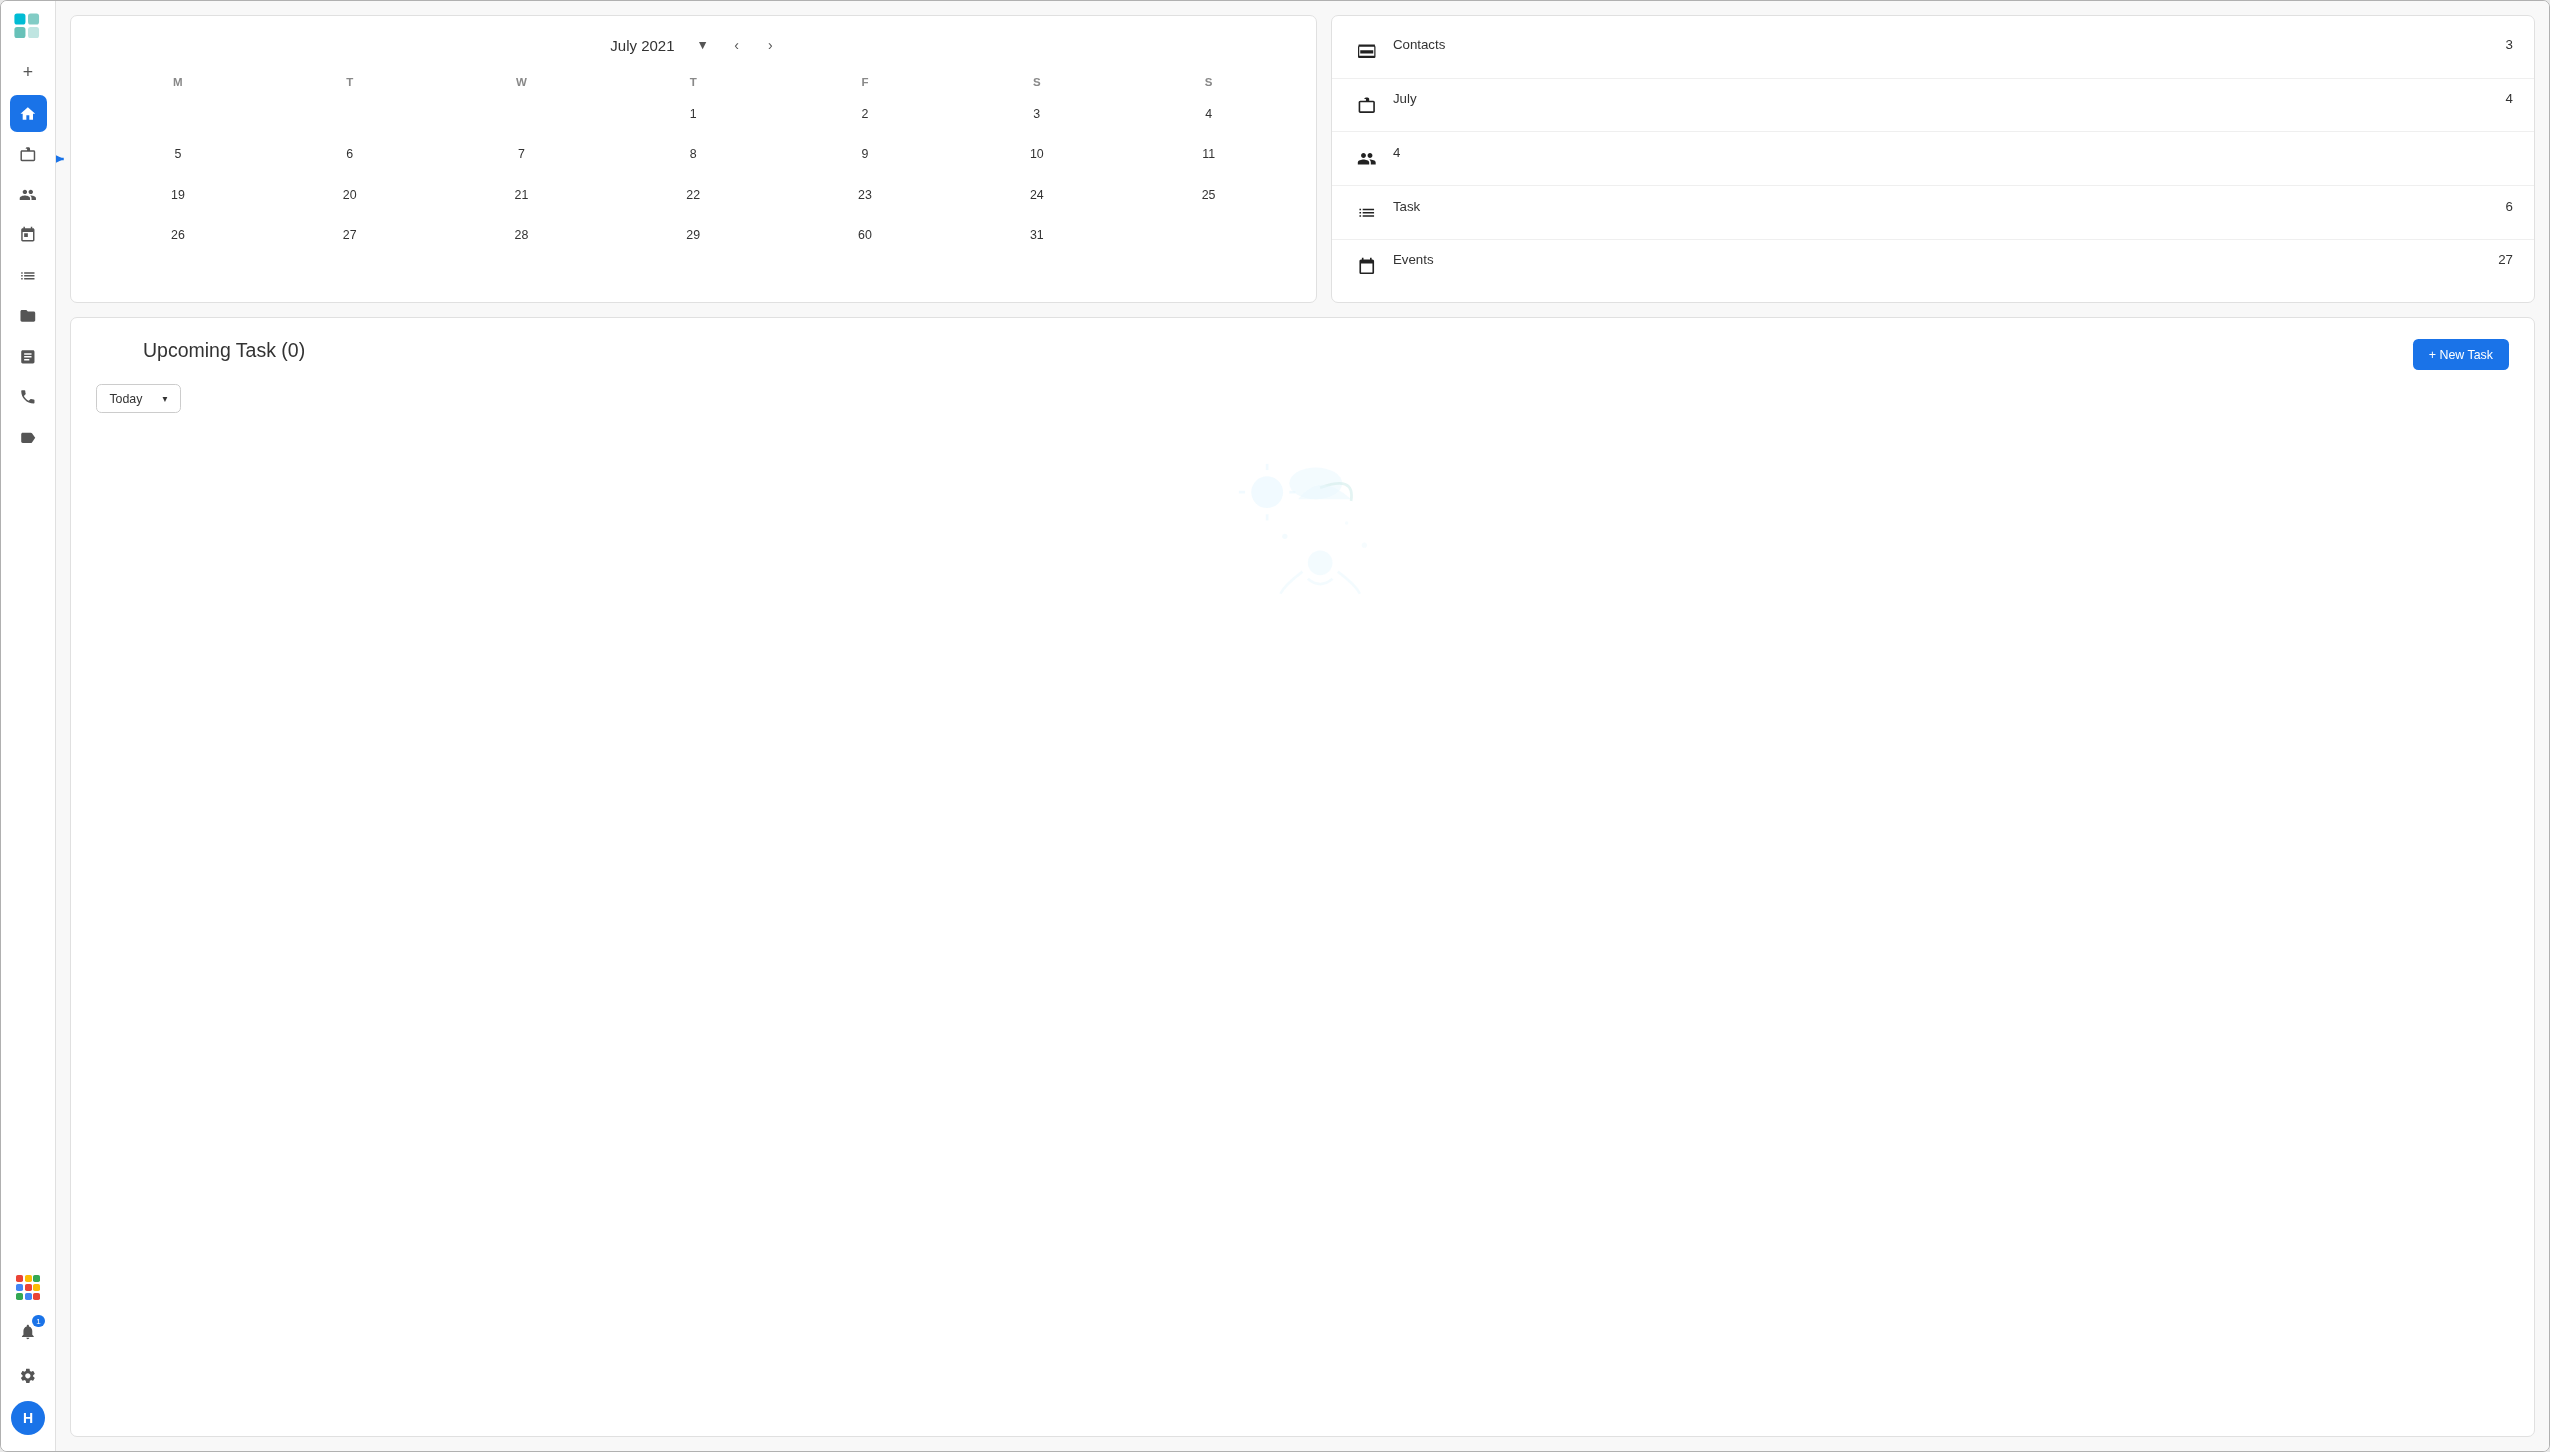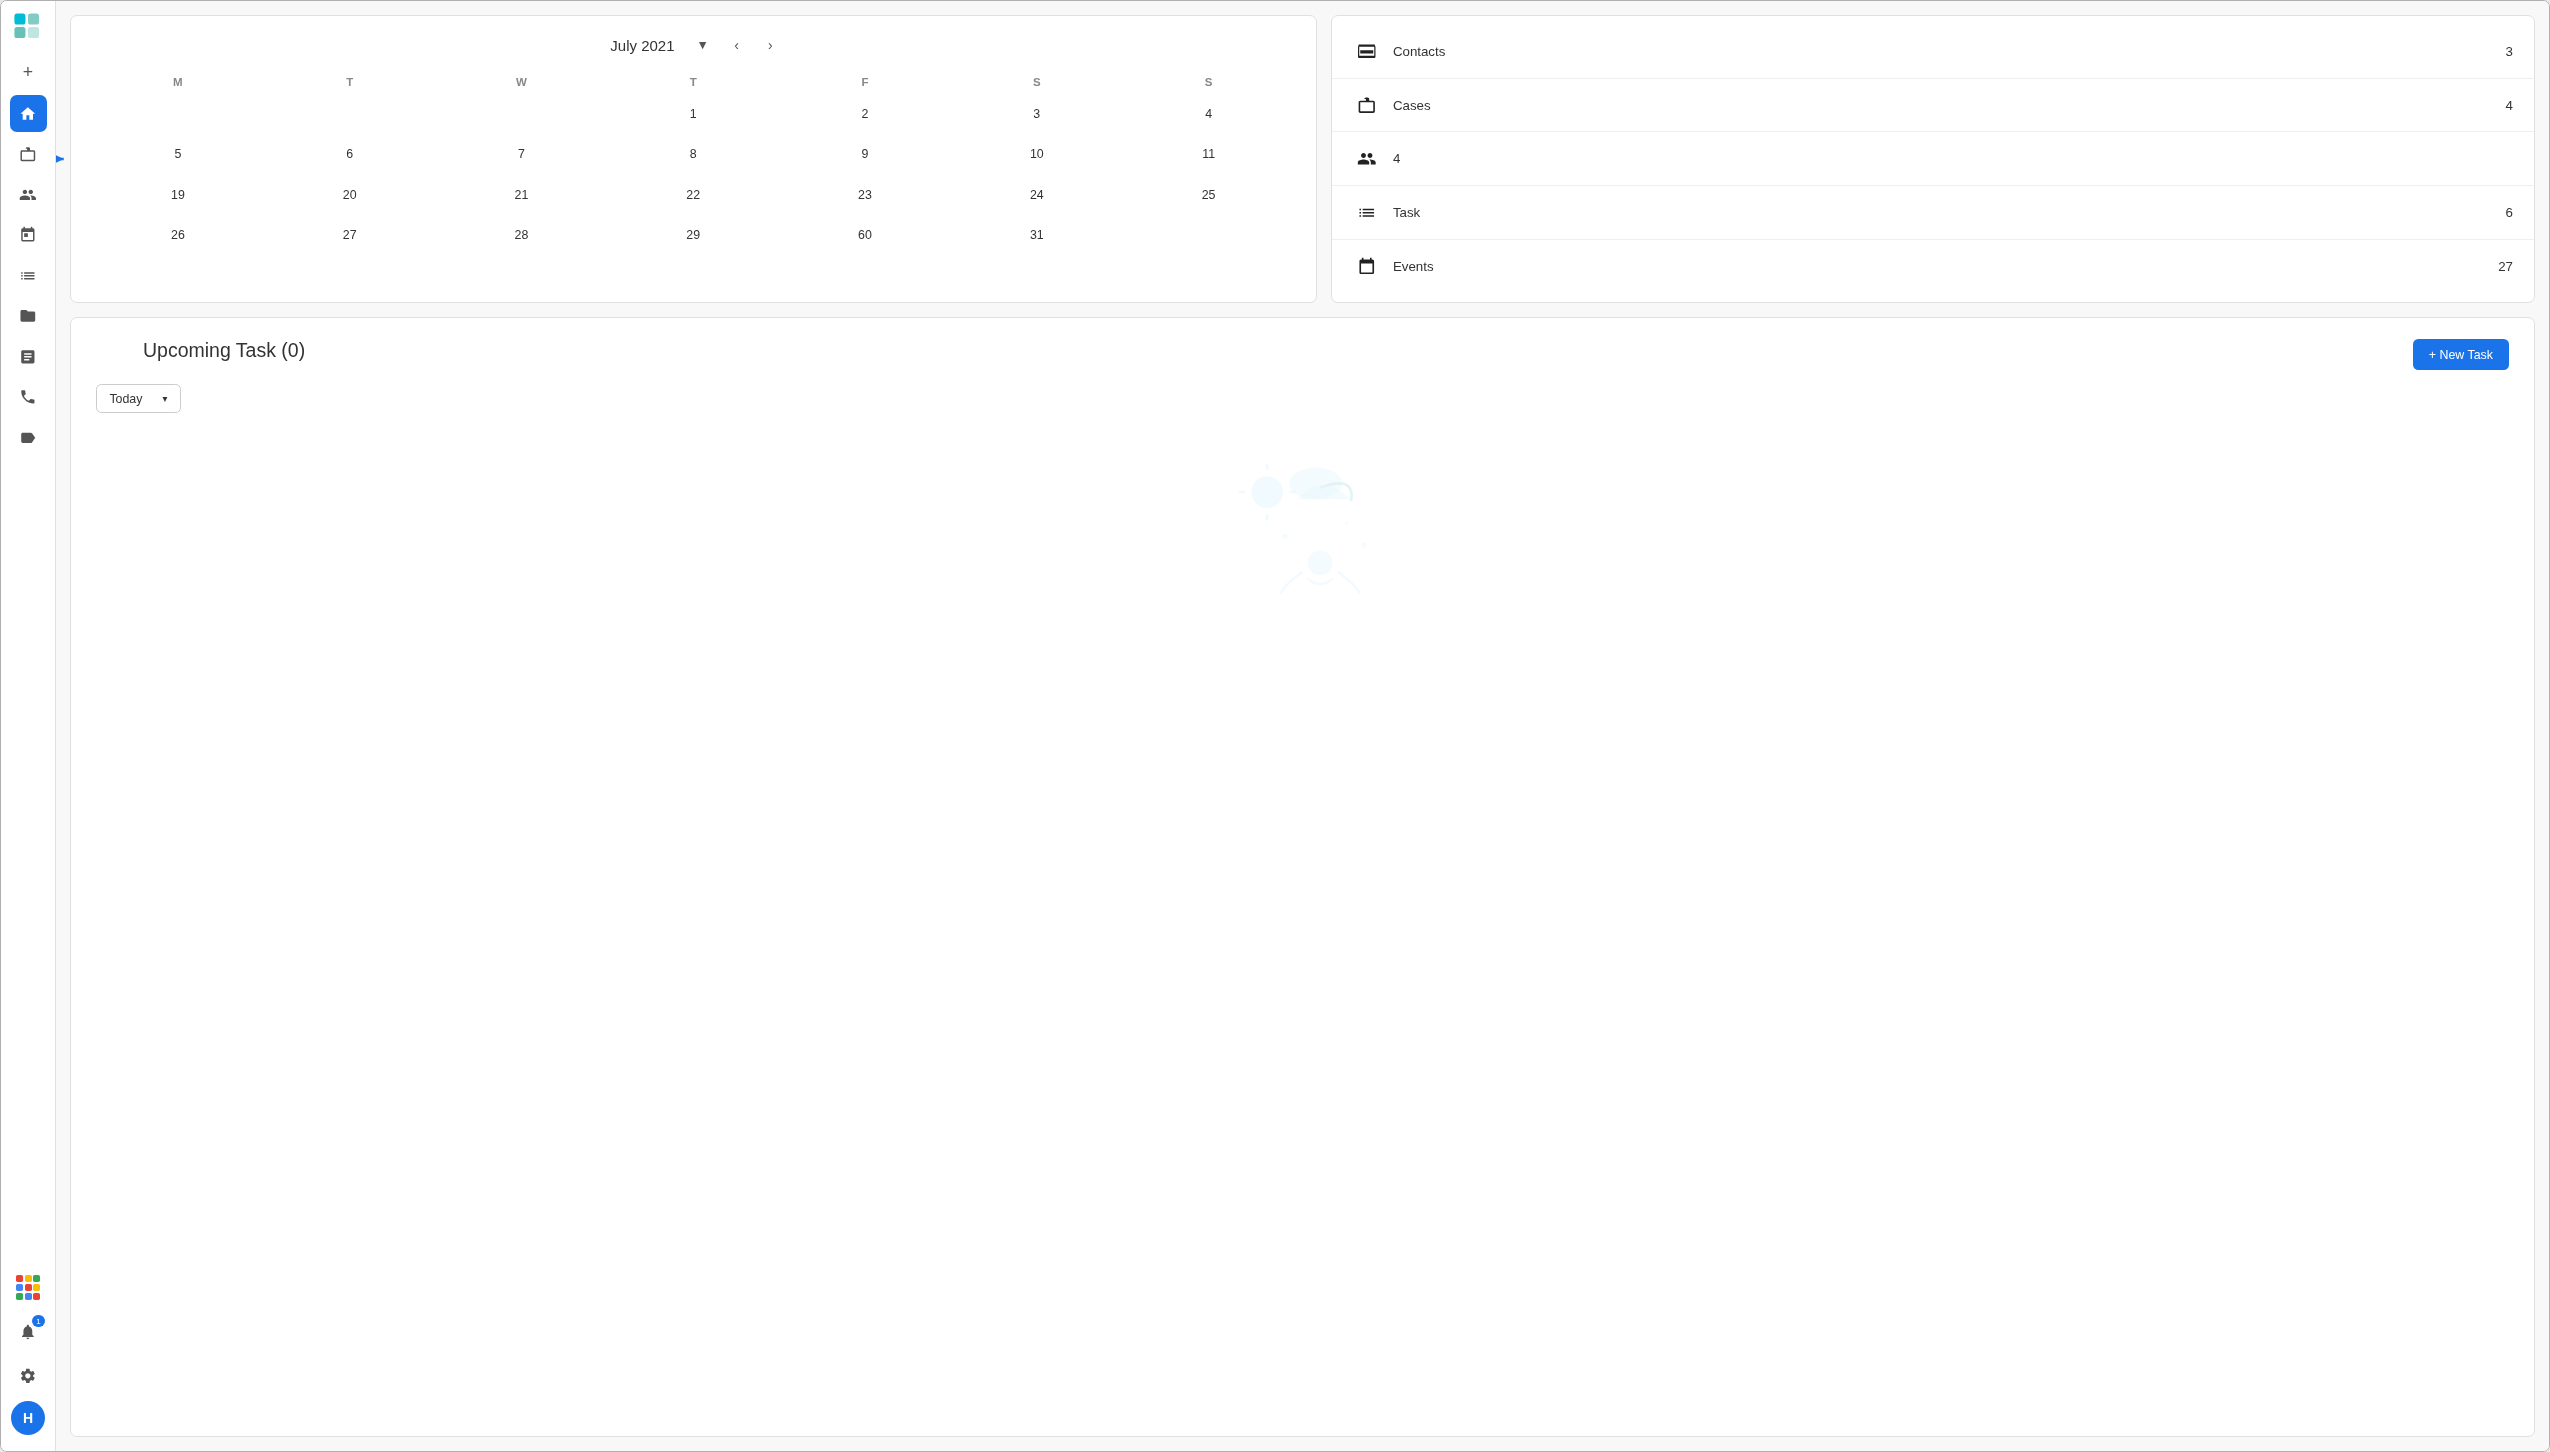--- a/index.html
+++ b/index.html
@@ -217,21 +217,21 @@
       background: #fff;
       border: 0.9px solid #e0e0e0;
       border-radius: 7px;
       padding: 8.9px 0;
       flex: 1;
       min-width: 301px;
     }
 
     .stat-row {
       display: flex;
-      align-items: center;
+      align-items: flex-start;
       padding: 12.4px 21px;
       border-bottom: 0.9px solid #efefef;
       gap: 12.4px;
     }
 
     .stat-row:last-child {
       border-bottom: none;
     }
 
     .stat-icon {
@@ -518,21 +518,21 @@
               </div>
               <div class="stat-label">Contacts</div>
               <div class="stat-count">3</div>
             </div>
             <div class="stat-row">
               <div class="stat-icon">
                 <svg width="19.5" height="19.5" viewBox="0 0 24 24" fill="#222">
                   <path d="M20 7H4c-1.1 0-2 .9-2 2v11c0 1.1.9 2 2 2h16c1.1 0 2-.9 2-2V9c0-1.1-.9-2-2-2zm0 13H4V9h16v11zM15 7V5c0-1.1-.9-2-2-2h-2c-1.1 0-2 .9-2 2v2h6zm-6 0V5h2v2H9z"></path>
                 </svg>
               </div>
-              <div class="stat-label">Cases</div>
+              <div class="stat-label">July</div>
               <div class="stat-count">4</div>
             </div>
             <div class="stat-row">
               <div class="stat-icon">
                 <svg width="19.5" height="19.5" viewBox="0 0 24 24" fill="#222">
                   <path d="M16 11c1.66 0 2.99-1.34 2.99-3S17.66 5 16 5c-1.66 0-3 1.34-3 3s1.34 3 3 3zm-8 0c1.66 0 2.99-1.34 2.99-3S9.66 5 8 5C6.34 5 5 6.34 5 8s1.34 3 3 3zm0 2c-2.33 0-7 1.17-7 3.5V19h14v-2.5c0-2.33-4.67-3.5-7-3.5zm8 0c-.29 0-.62.02-.97.05 1.16.84 1.97 1.97 1.97 3.45V19h6v-2.5c0-2.33-4.67-3.5-7-3.5z"></path>
                 </svg>
               </div>
               <div class="stat-count">4</div>
             </div>

